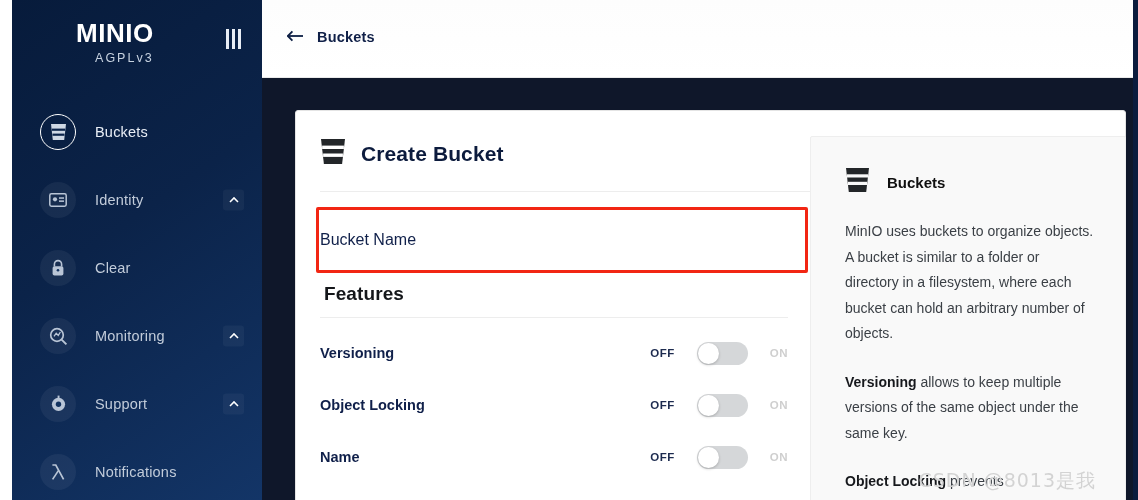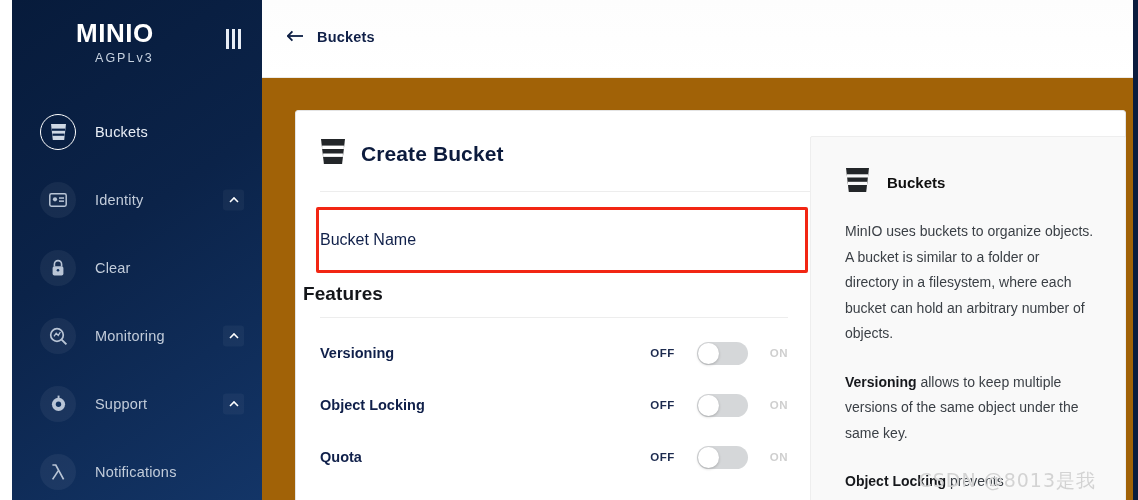--- a/index.html
+++ b/index.html
@@ -70,21 +70,21 @@
     border-bottom: 1px solid #eaeaea;
     background-image: linear-gradient(#fdfdfd, #ffffff);
   }
   .crumb {
     position: absolute; left: 25px; top: 28px;
     display: flex; align-items: center; gap: 13px; cursor: pointer;
   }
   .crumb-arrow { color: #0d1f44; display: block; }
   .crumb-text { font-size: 14.5px; color: #102048; font-weight: bold; letter-spacing: .2px; }
 
-  #body-area { position: relative; height: 422px; background: #a16207; }
+  #body-area { position: relative; height: 422px; background: #0f172a; }
 
   
   #main-card {
     position: absolute; left: 33px; top: 32px; width: 831px; height: 420px;
     background: #ffffff; border: 1px solid #e4e4e4; border-radius: 3px;
   }
   .card-head {
     display: flex; align-items: center; gap: 15px;
     padding: 27px 0 0 24px;
   }
@@ -105,21 +105,21 @@
     display: flex; align-items: center;
   }
   .field-label { font-size: 16px; color: #10204a; font-weight: normal; width: 170px; }
   .text-input {
     width: 299px; height: 37px; border: 1px solid #e3e3e3; border-radius: 3px;
     background: #fdfdfd; font-size: 14px; color: #122353;
     padding: 0 14px; font-family: "Liberation Sans", sans-serif; outline: none;
   }
 
   .features-title {
-    position: absolute; left: 7px; top: 172px;
+    position: absolute; left: 28px; top: 172px;
     font-size: 19px; font-weight: bold; color: #14161a; letter-spacing: .1px;
   }
   .features-divider {
     position: absolute; left: 24px; top: 206px; width: 468px; height: 1px; background: #ededed;
   }
 
   .toggle-rows { position: absolute; left: 24px; top: 216px; width: 468px; }
   .toggle-row {
     height: 52px; display: flex; align-items: center; justify-content: space-between;
   }
@@ -344,21 +344,21 @@
             <span class="toggle-ctl">
               <span class="lbl-off">OFF</span>
               <span class="switch">
                 <span class="knob"></span>
               </span>
               <span class="lbl-on">ON</span>
             </span>
           </div>
 
           <div class="toggle-row">
-            <span class="toggle-name">Quota</span>
+            <span class="toggle-name">Name</span>
             <span class="toggle-ctl">
               <span class="lbl-off">OFF</span>
               <span class="switch">
                 <span class="knob"></span>
               </span>
               <span class="lbl-on">ON</span>
             </span>
           </div>
 
         </div>

